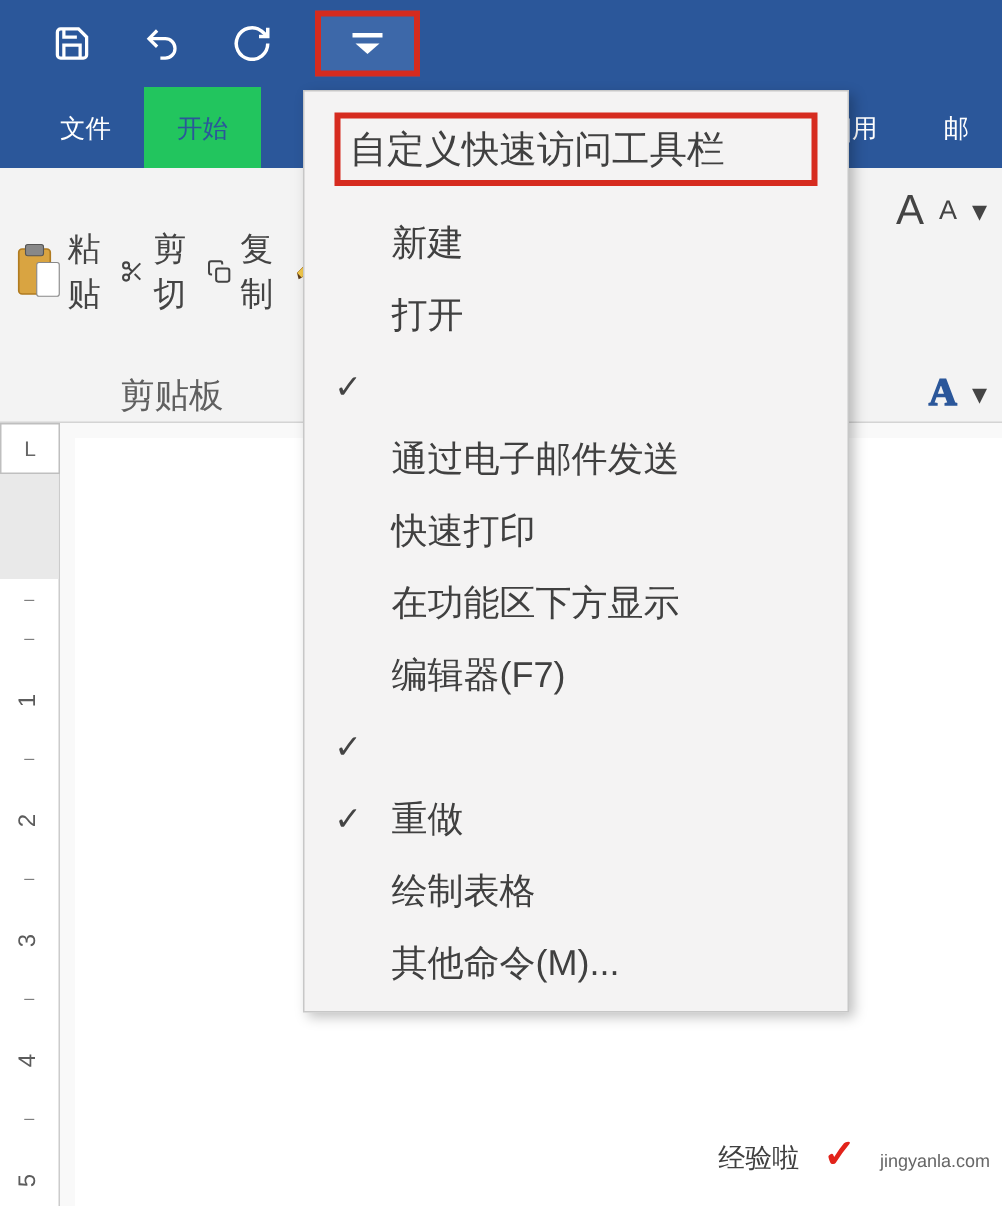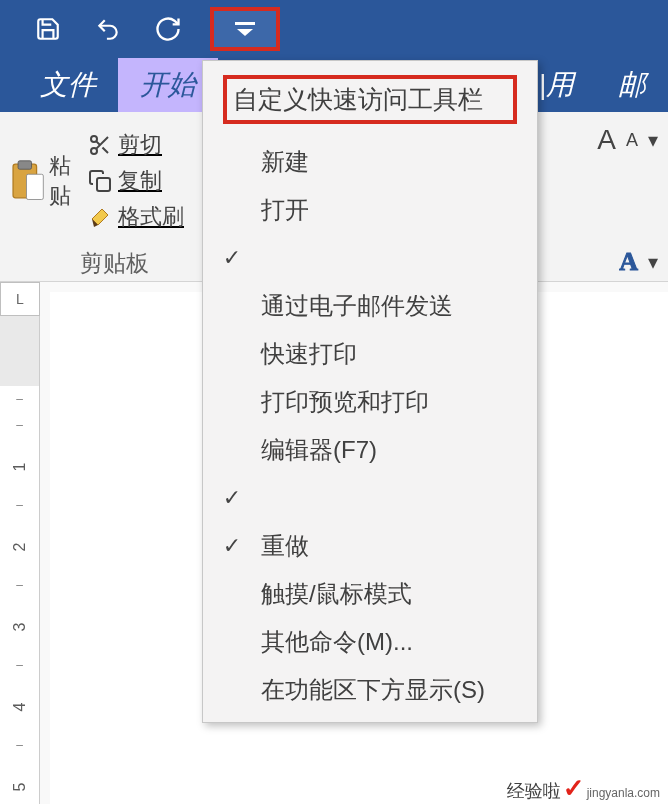--- a/index.html
+++ b/index.html
@@ -41,28 +41,27 @@
   .tabs {
     height: 54px;
     background: #2b579a;
     display: flex;
     align-items: stretch;
     padding-left: 18px;
     color: #fff;
   }
   .tabs .tab {
     padding: 0 22px;
-    font-size: 28px;
+    font-size: 17px;
     display: flex;
     align-items: center;
     cursor: pointer;
-    font-style: italic;
   }
   .tabs .tab.active {
-    background: #c4b5fd;
+    background: #22c55e;
     color: #2b579a;
   }
   .ribbon {
     background: #f3f3f3;
     border-bottom: 1px solid #d4d4d4;
     height: 170px;
     display: flex;
     position: relative;
   }
   .clipboard-group {
@@ -82,24 +81,23 @@
     display: flex;
     flex-direction: row;
     align-items: center;
     justify-content: center;
     gap: 4px;
     cursor: pointer;
   }
   .paste-label { font-size: 22px; color: #444; }
   .side-btns {
     display: flex;
-    flex-direction: column;
+    flex-direction: row;
     gap: 6px;
     justify-content: center;
-    text-decoration: underline;
   }
   .mini-btn {
     display: flex;
     align-items: center;
     gap: 6px;
     font-size: 22px;
     color: #444;
     cursor: pointer;
   }
   .group-label {
@@ -183,21 +181,21 @@
   }
   .paper {
     flex: 1;
     background: #fff;
     margin: 10px 0 0 10px;
   }
   .dropdown-menu {
     position: absolute;
     left: 202px;
     top: 60px;
-    width: 336px;
+    width: 364px;
     background: #f4f3f3;
     border: 1px solid #c7c7c7;
     box-shadow: 3px 3px 8px rgba(0,0,0,0.25);
     z-index: 100;
     padding-bottom: 8px;
   }
   .dropdown-title {
     margin: 14px 20px 14px 20px;
     border: 4px solid #d62b1f;
     padding: 4px 6px;
@@ -216,26 +214,26 @@
   .menu-item .check-col {
     width: 58px;
     text-align: center;
     font-size: 22px;
     color: #444;
   }
   .menu-item .item-label { flex: 1; white-space: nowrap; }
   .watermark {
     position: absolute;
     right: 8px;
-    bottom: 0;
+    bottom: 19px;
     font-size: 18px;
     color: #404040;
     display: flex;
     align-items: baseline;
-    gap: 2px;
+    gap: 16px;
     margin-left: 44px;
   }
   .watermark .red-check {
     color: #e2231a;
     font-size: 26px;
     font-weight: bold;
   }
   .watermark .small { font-size: 12px; color: #666; }
 </style>
 </head>
@@ -372,44 +370,40 @@
       <div class="menu-item">
         <span class="check-col"></span>
         <span class="item-label">通过电子邮件发送</span>
       </div>
       <div class="menu-item">
         <span class="check-col"></span>
         <span class="item-label">快速打印</span>
       </div>
       <div class="menu-item">
         <span class="check-col"></span>
-        <span class="item-label">打印预览和打印</span>
+        <span class="item-label">在功能区下方显示</span>
       </div>
       <div class="menu-item">
         <span class="check-col"></span>
         <span class="item-label">编辑器(F7)</span>
       </div>
       <div class="menu-item">
         <span class="check-col">✓</span>
       </div>
       <div class="menu-item">
         <span class="check-col">✓</span>
         <span class="item-label">重做</span>
       </div>
       <div class="menu-item">
         <span class="check-col"></span>
-        <span class="item-label">触摸/鼠标模式</span>
+        <span class="item-label">绘制表格</span>
       </div>
       <div class="menu-item">
         <span class="check-col"></span>
         <span class="item-label">其他命令(M)...</span>
-      </div>
-      <div class="menu-item">
-        <span class="check-col"></span>
-        <span class="item-label">在功能区下方显示(S)</span>
       </div>
     </div>
 </div>
 
 <div class="watermark">
   <span>经验啦</span>
   <span class="red-check">✓</span>
   <span class="small">jingyanla.com</span>
 </div>
 

